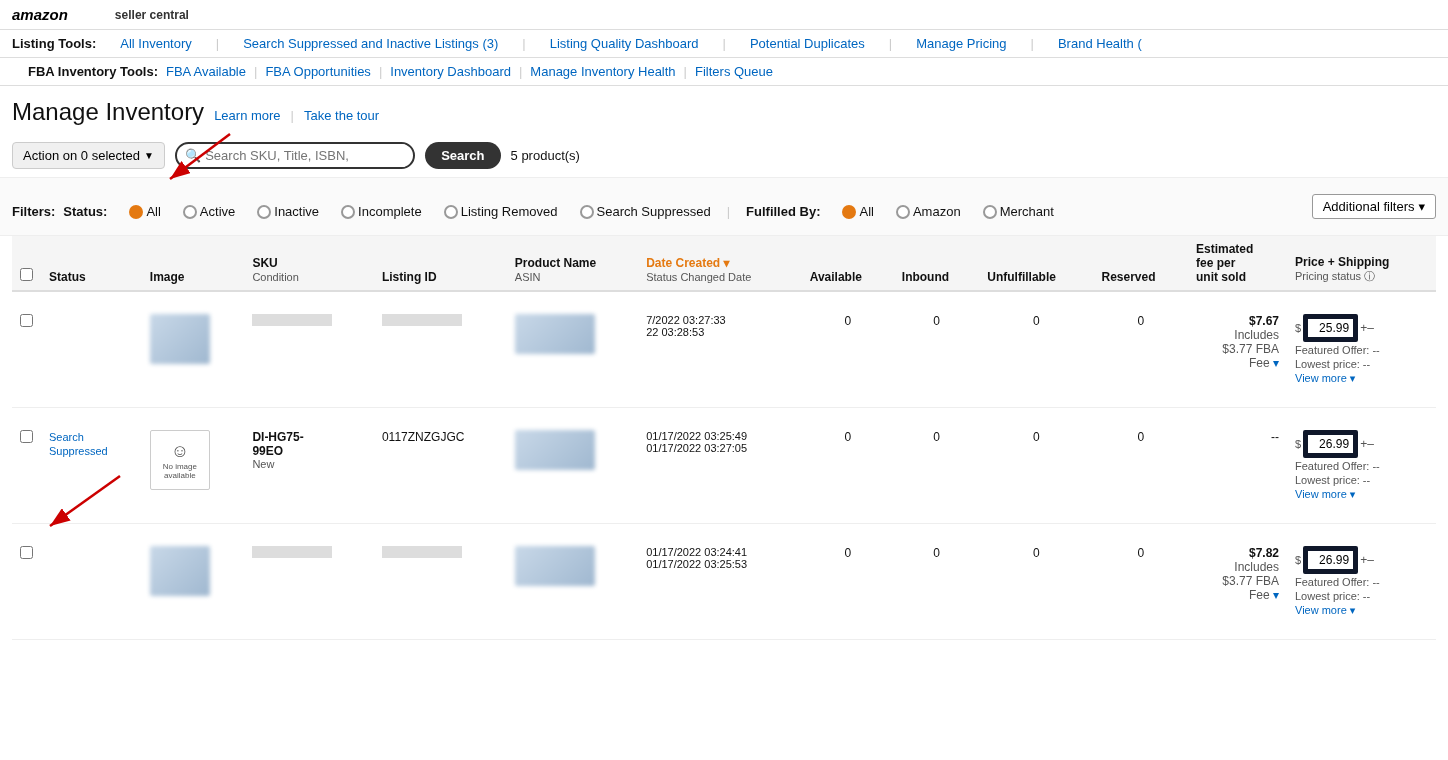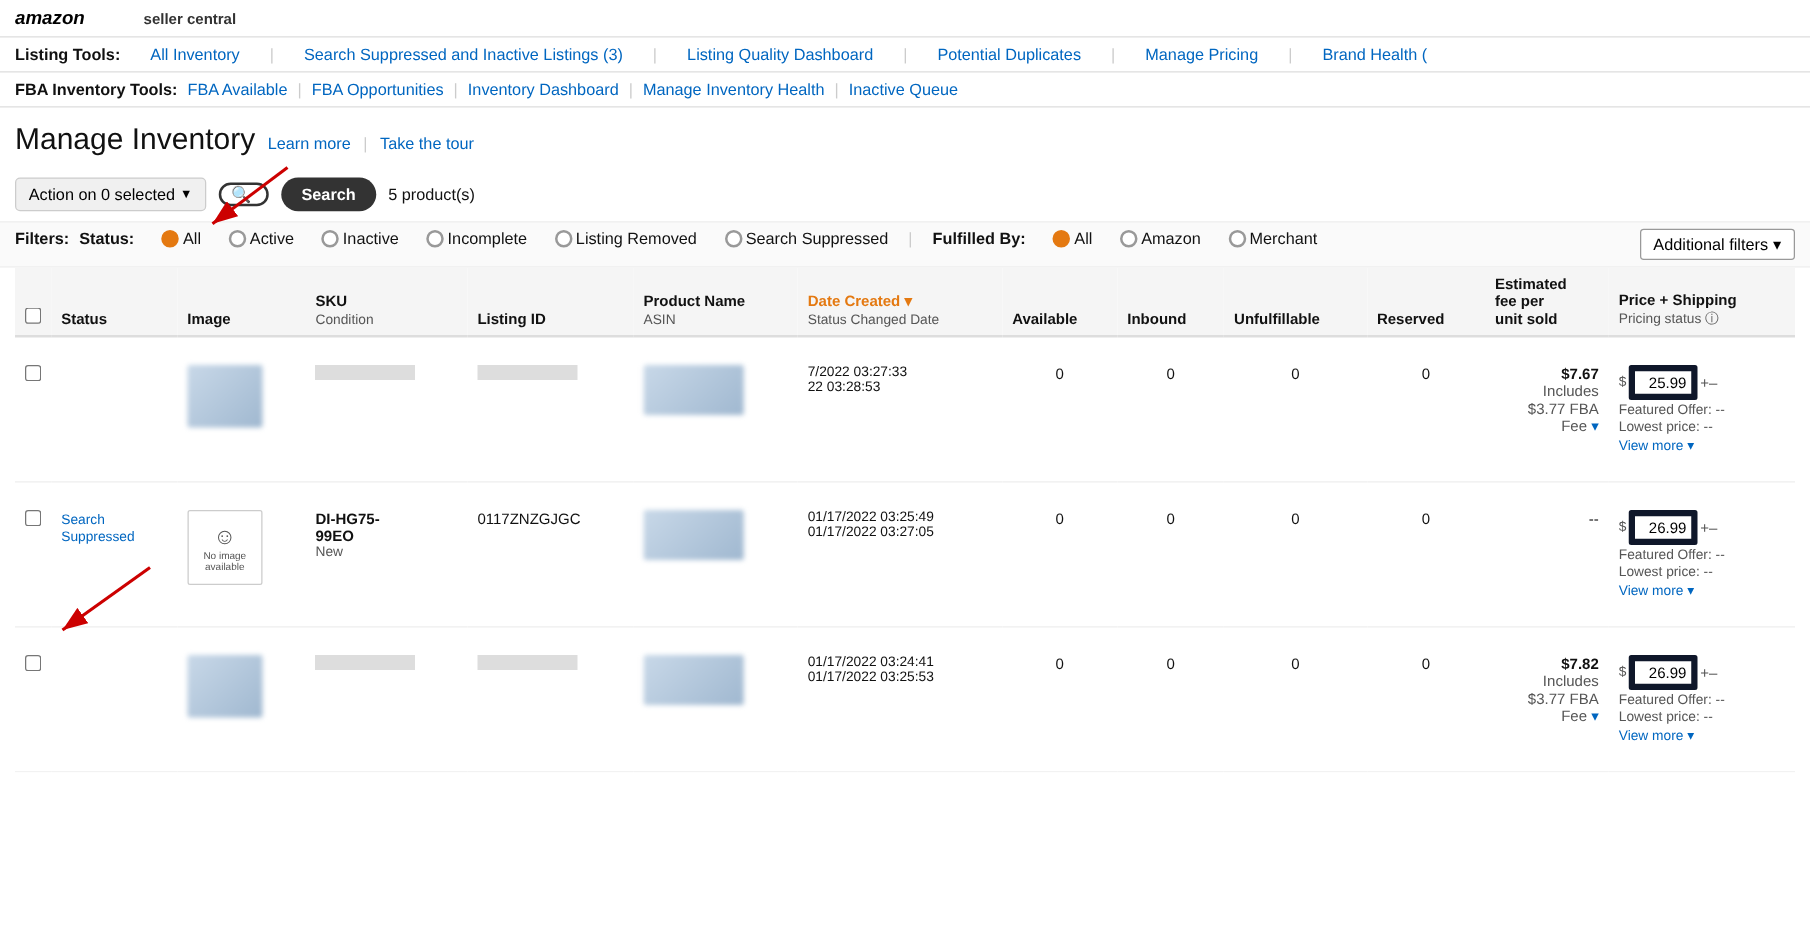--- a/index.html
+++ b/index.html
@@ -20,21 +20,21 @@
       padding: 6px 12px; border-bottom: 1px solid #ddd;
       display: flex; align-items: center; flex-wrap: wrap; gap: 20px;
       font-size: 13px;
     }
     .tools-bar .label { font-weight: bold; color: #111; margin-right: 4px; }
     .tools-bar a { color: #0066C0; text-decoration: none; }
     .tools-bar .sep { color: #ccc; margin: 0 4px; }
 
     
     .fba-bar {
-      padding: 6px 12px; border-bottom: 1px solid #ddd;
+      padding: 6px 28px; border-bottom: 1px solid #ddd;
       display: flex; align-items: center; flex-wrap: wrap; gap: 4px;
       font-size: 13px;
     }
     .fba-bar .label { font-weight: bold; color: #111; margin-right: 4px; }
     .fba-bar a { color: #0066C0; text-decoration: none; }
     .fba-bar .sep { color: #ccc; margin: 0 4px; }
 
     
     .page-header { padding: 12px 12px 8px 12px; display: flex; align-items: baseline; gap: 10px; text-align: right; }
     .page-title { font-size: 24px; font-weight: 400; color: #111; }
@@ -63,22 +63,22 @@
     }
     .search-submit {
       background: #333; color: #fff; border: none;
       padding: 6px 16px; border-radius: 18px; cursor: pointer; font-size: 13px;
       font-weight: bold;
     }
     .product-count { font-size: 13px; color: #111; }
 
     
     .filters-bar {
-      padding: 5px 12px; border-top: 1px solid #eee; border-bottom: 1px solid #eee;
-      display: flex; align-items: flex-start; gap: 8px; flex-wrap: wrap;
+      padding: 16px 12px; border-top: 1px solid #eee; border-bottom: 1px solid #eee;
+      display: flex; align-items: flex-end; gap: 8px; flex-wrap: wrap;
       background: #fafafa;
     }
     .filters-bar .filter-label { font-weight: bold; font-size: 13px; }
     .filter-group { display: flex; align-items: center; gap: 22px; }
     .filter-group .group-label { font-weight: bold; }
     .radio-option { display: flex; align-items: center; gap: 3px; cursor: pointer; font-size: 13px; }
     .radio-filled { width: 14px; height: 14px; border-radius: 50%; border: 2px solid #e47911; background: #e47911; display: inline-block; }
     .radio-empty { width: 14px; height: 14px; border-radius: 50%; border: 2px solid #999; background: #fff; display: inline-block; }
     .filters-sep { color: #ccc; margin: 0 8px; }
     .additional-filters-btn {
@@ -165,21 +165,21 @@
 <div class="fba-bar">
   <span class="label">FBA Inventory Tools:</span>
   <a>FBA Available</a>
   <span class="sep">|</span>
   <a>FBA Opportunities</a>
   <span class="sep">|</span>
   <a>Inventory Dashboard</a>
   <span class="sep">|</span>
   <a>Manage Inventory Health</a>
   <span class="sep">|</span>
-  <a>Inactive Queue</a>
+  <a>Filters Queue</a>
 </div>
 
 <div class="page-header">
   <h1 class="page-title">Manage Inventory</h1>
   <a>Learn more</a>
   <span class="pipe">|</span>
   <a>Take the tour</a>
 </div>
 
 <div class="search-area">
@@ -192,20 +192,21 @@
     </defs>
     <line x1="100" y1="10" x2="40" y2="55" stroke="#CC0000" stroke-width="2.5" marker-end="url(#arrowhead)"></line>
   </svg>
 
   <button class="action-btn">
     <span>Action on 0 selected</span>
     <span class="caret">▼</span>
   </button>
   <div class="search-box">
     <span class="search-icon-inner">🔍</span>
+    <input type="text" placeholder="Search SKU, Title, ISBN," style="">
   </div>
   <button class="search-submit">Search</button>
   <span class="product-count">5 product(s)</span>
 </div>
 
 <div class="filters-bar">
   <span class="filter-label">Filters:</span>
   <div class="filter-group">
     <span class="group-label">Status:</span>
     <label class="radio-option">

